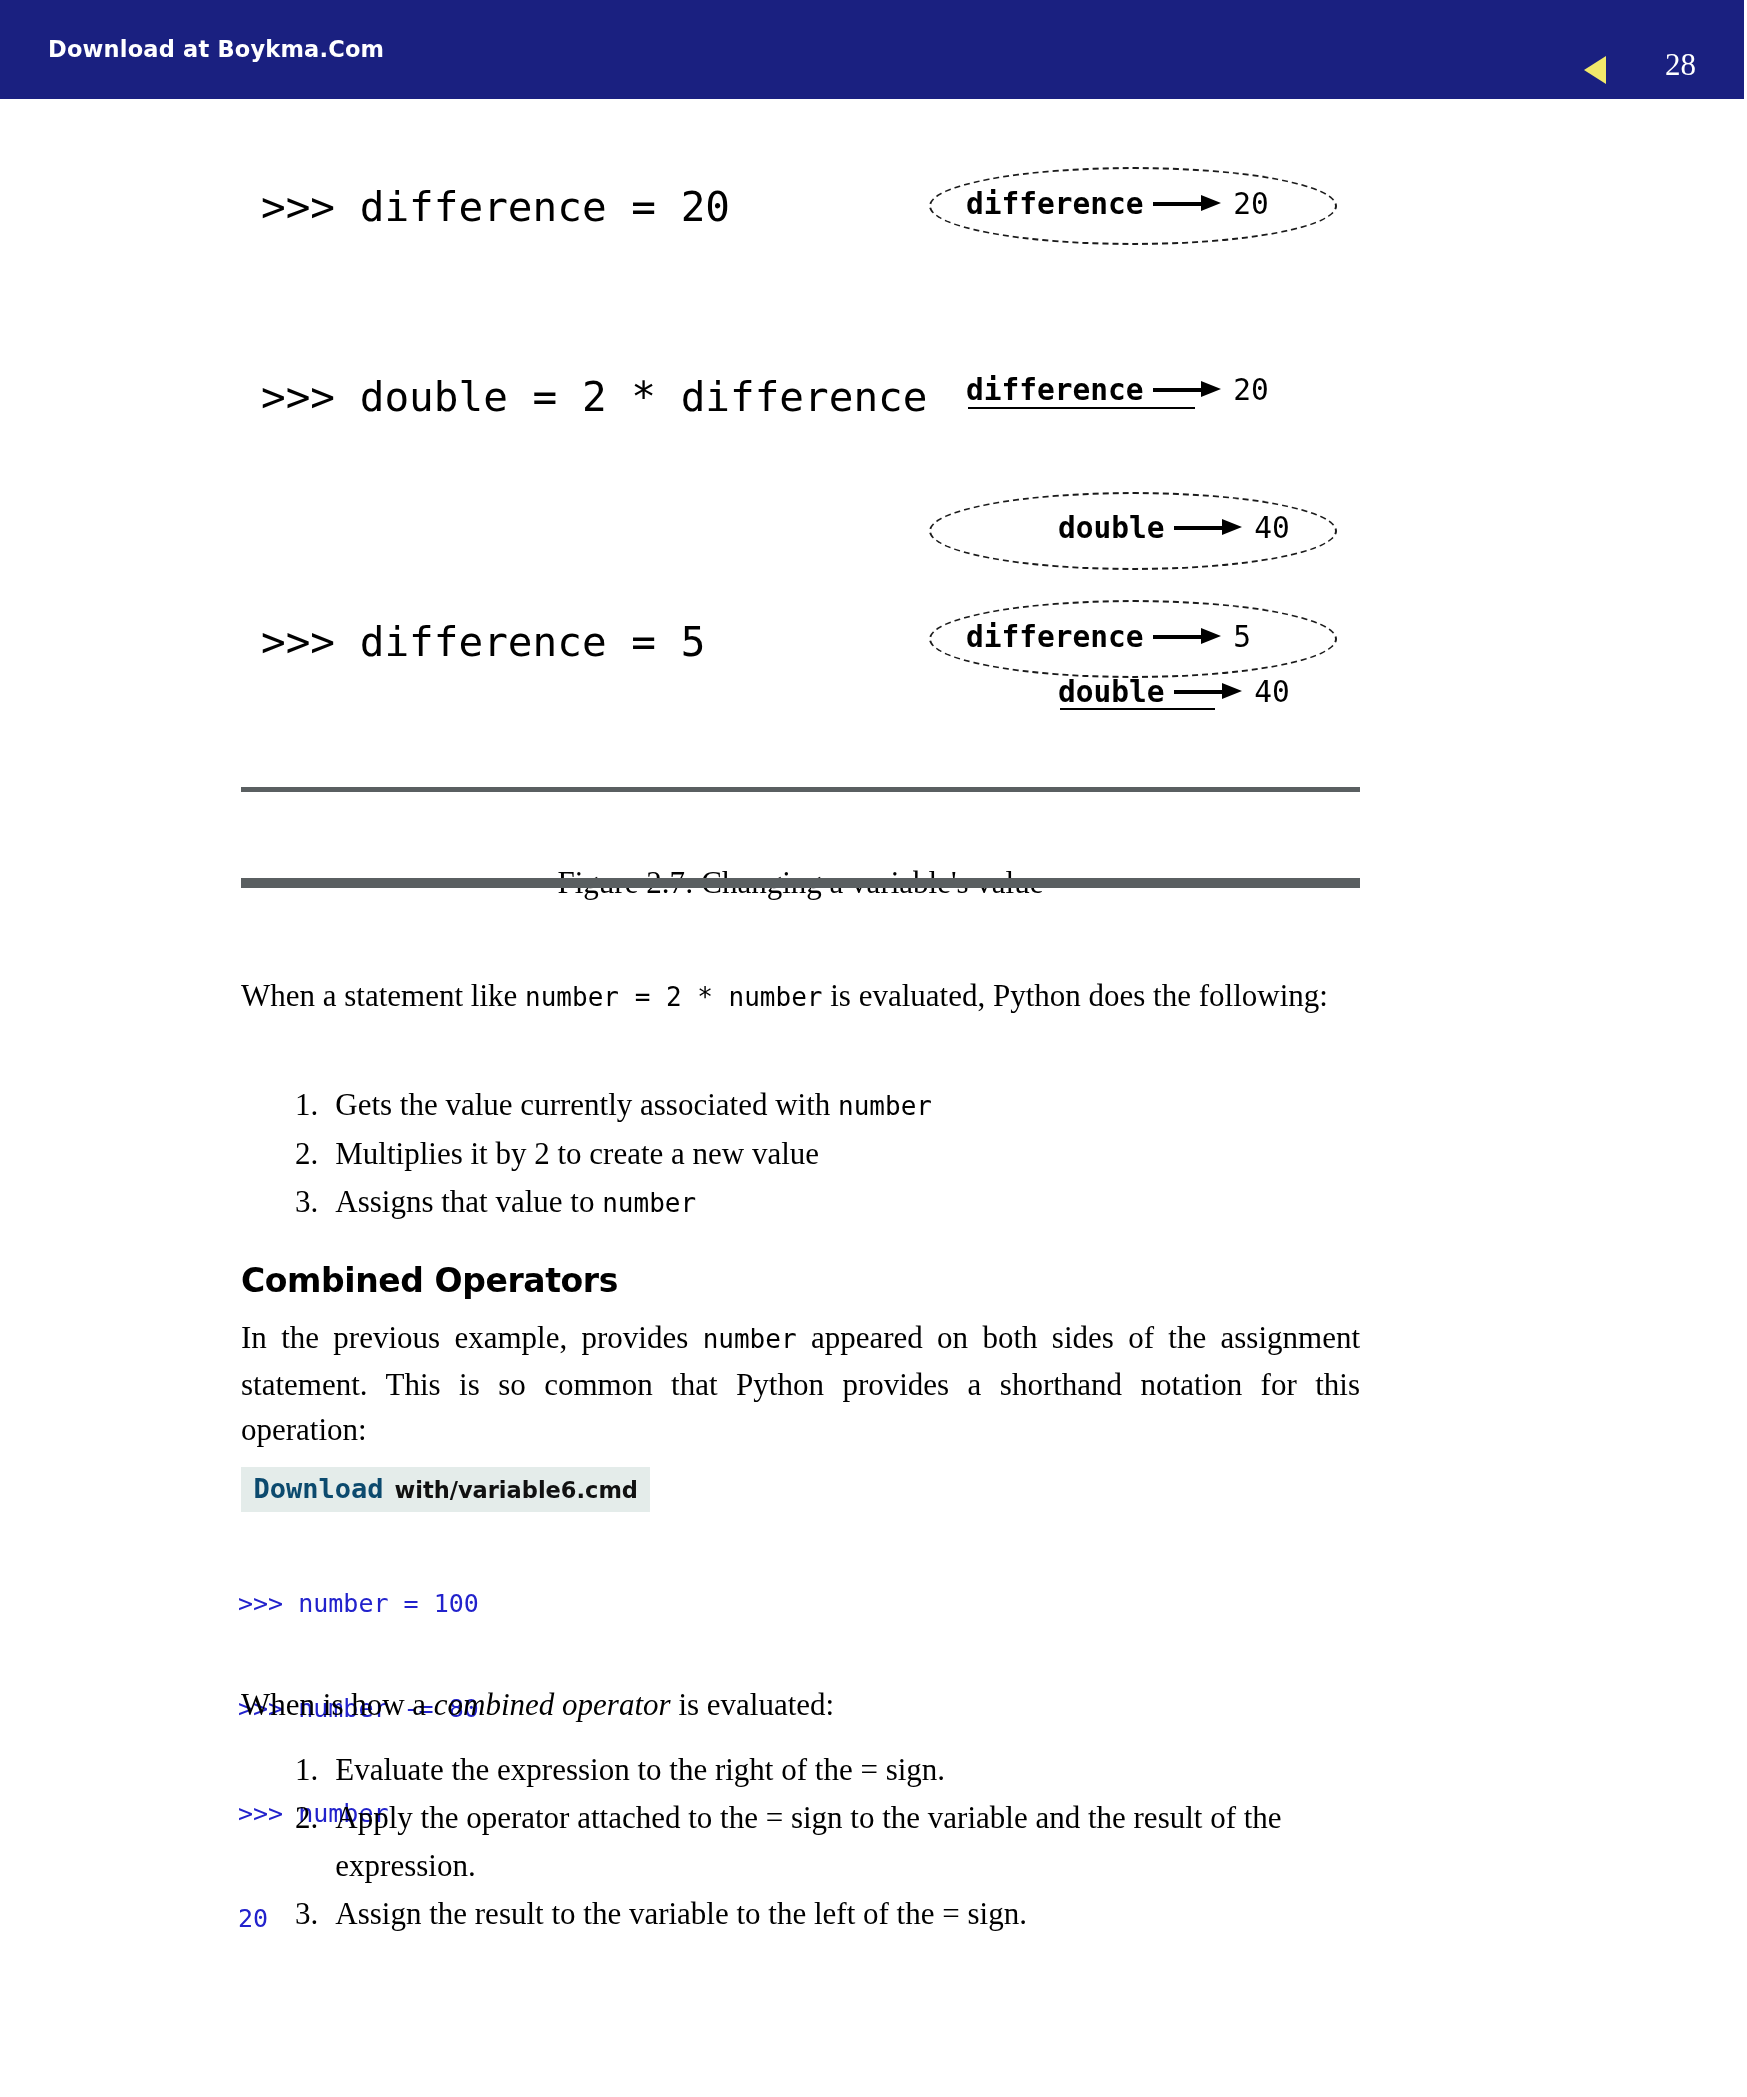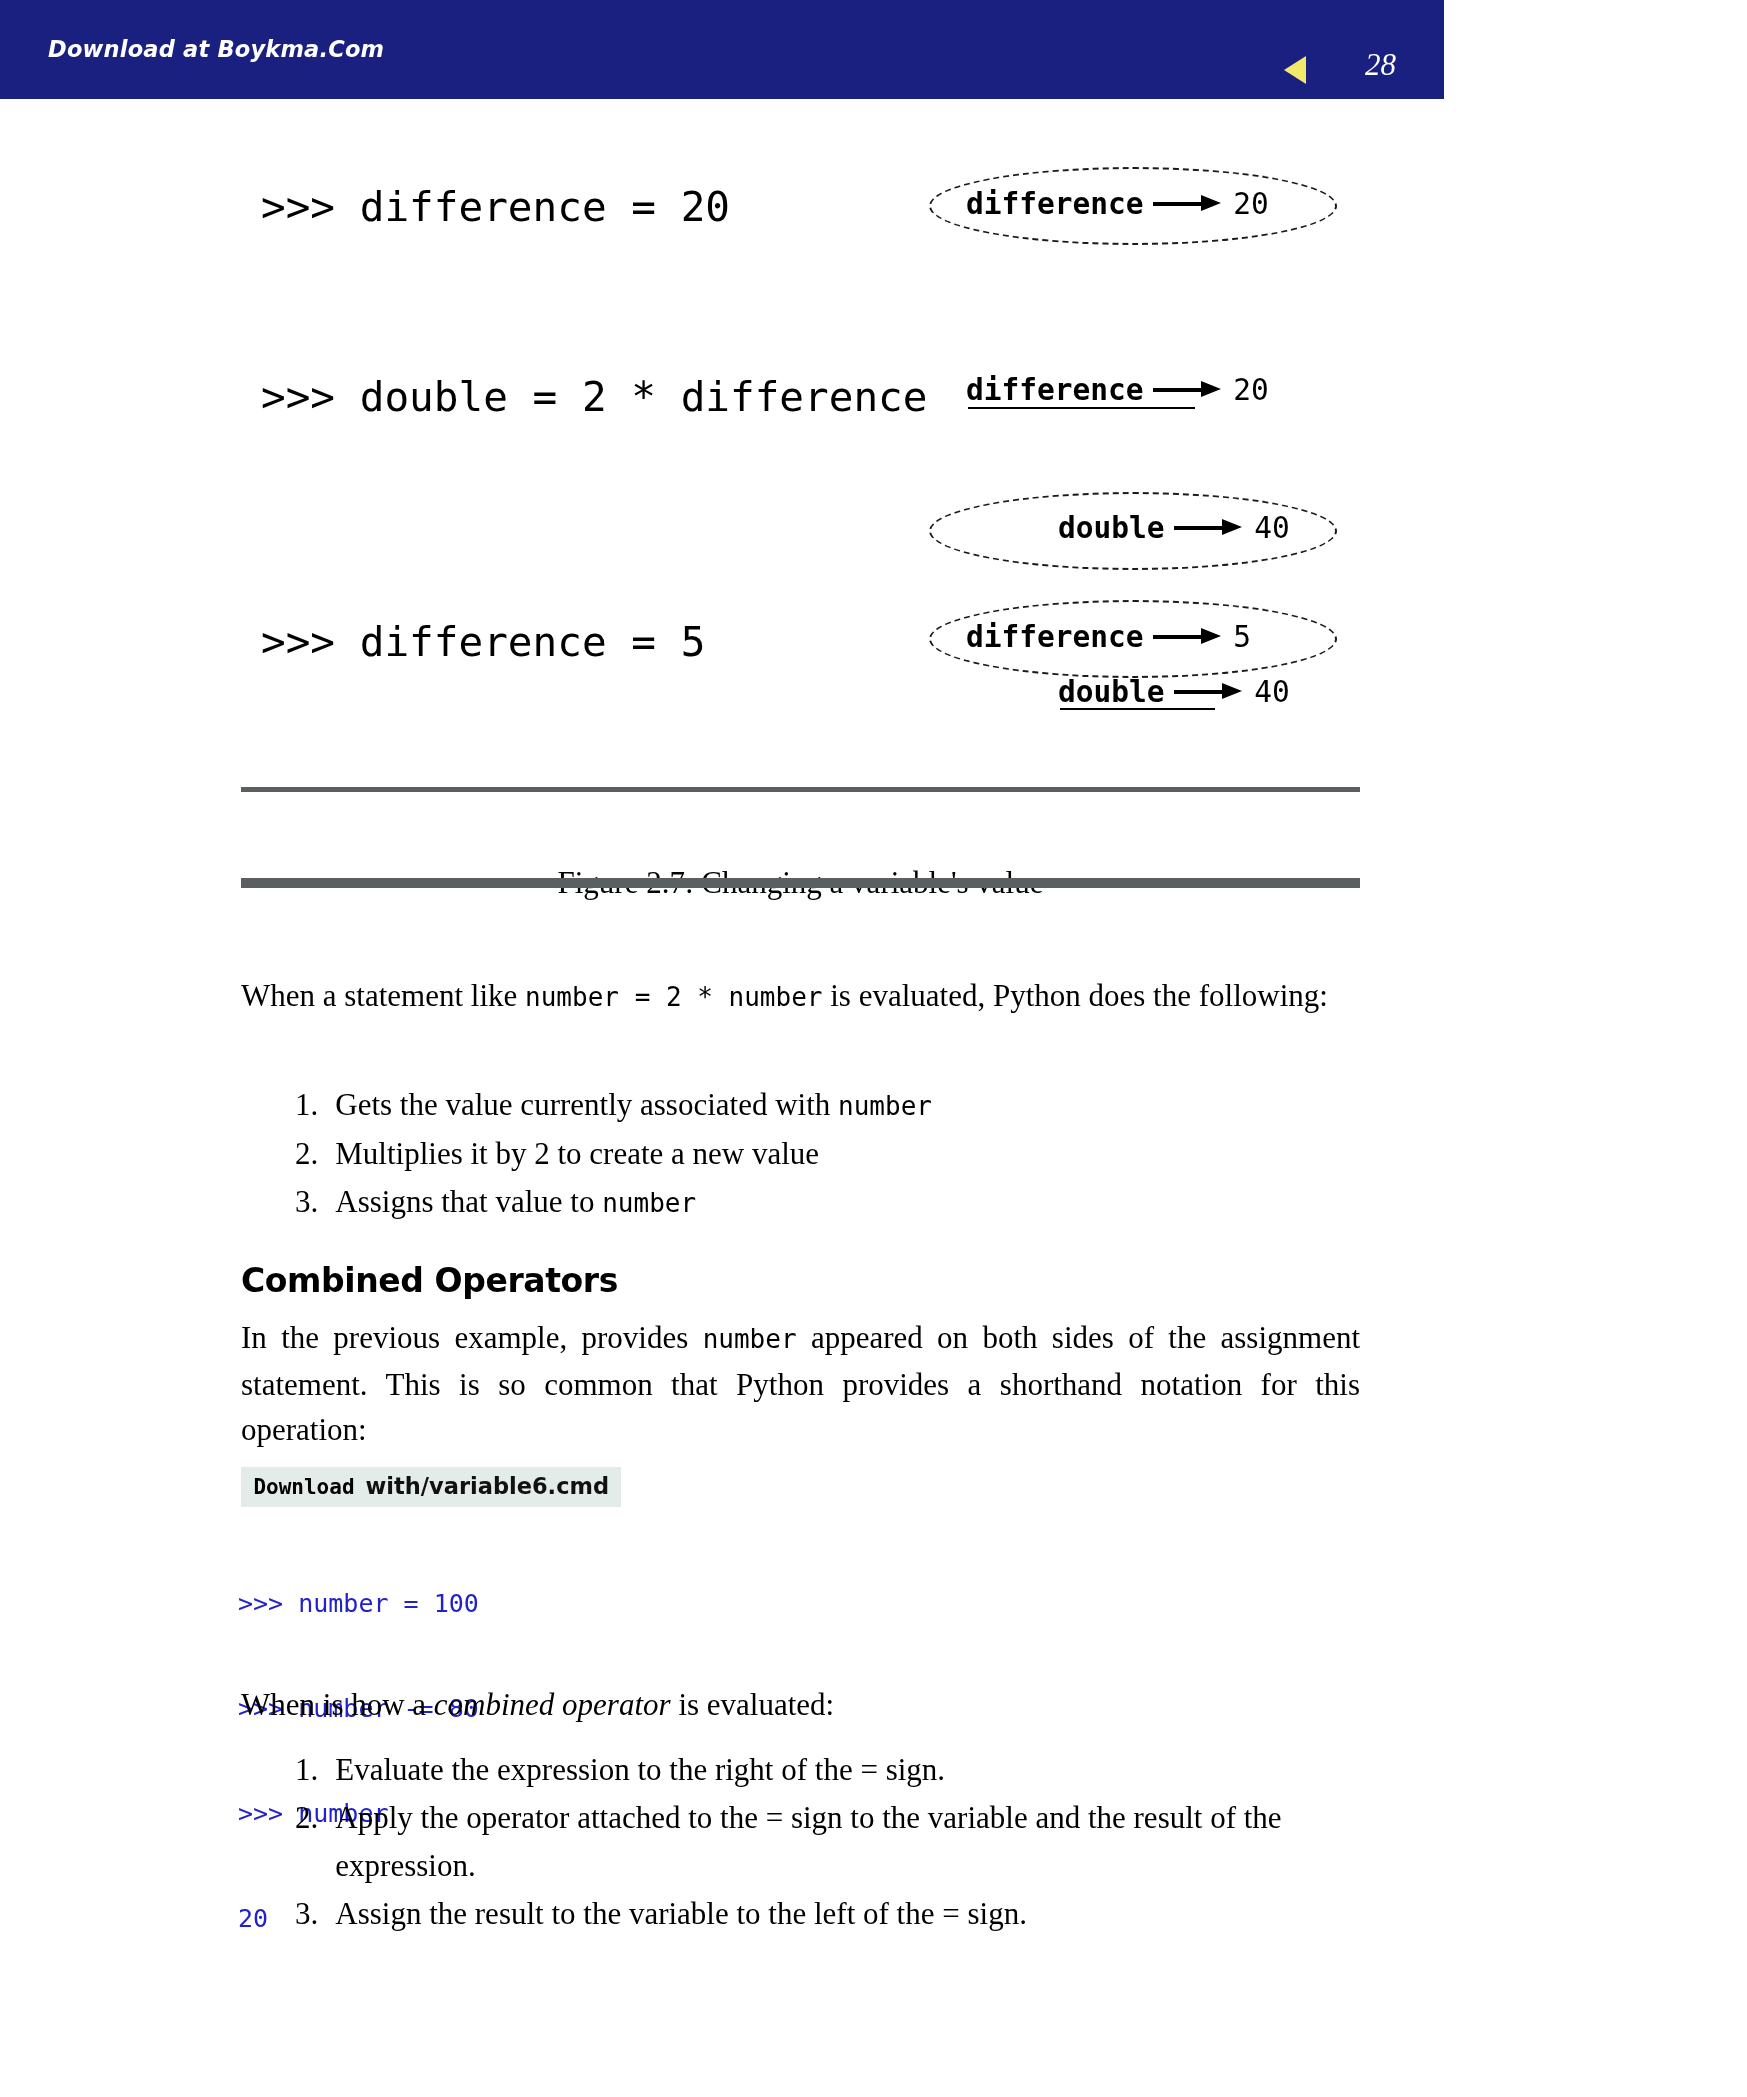--- a/index.html
+++ b/index.html
@@ -11,25 +11,24 @@
     font-family: "Liberation Serif", serif;
     color: #000000;
     position: relative;
     overflow: hidden;
   }
 
   
   .header-bar {
     position: absolute;
     top: 0; left: 0;
-    width: 1444px;
+    width: 1744px;
     height: 99px;
     background: #1a2080;
     color: #ffffff;
-    font-style: italic;
   }
   .header-download {
     position: absolute;
     left: 48px;
     top: 36px;
     font-family: "DejaVu Sans", sans-serif;
     font-size: 22.5px;
     font-weight: bold;
     letter-spacing: 0.2px;
     color: #ffffff;
@@ -182,22 +181,22 @@
   
   .dl-tag {
     position: absolute;
     left: 241px;
     background: #e4ecea;
     padding: 6.2px 12.4px 7.8px 12.4px;
     white-space: nowrap;
   }
   .dl-tag .dl-word {
     font-family: "DejaVu Sans Mono", monospace;
-    font-size: 21px;
-    color: #000000;
+    font-size: 27px;
+    color: #0c4a6e;
     font-weight: bold;
   }
   .dl-tag .dl-file {
     font-family: "DejaVu Sans", sans-serif;
     font-size: 22.5px;
     color: #111111;
     font-weight: bold;
     margin-left: 11px;
   }
   .code-block {

